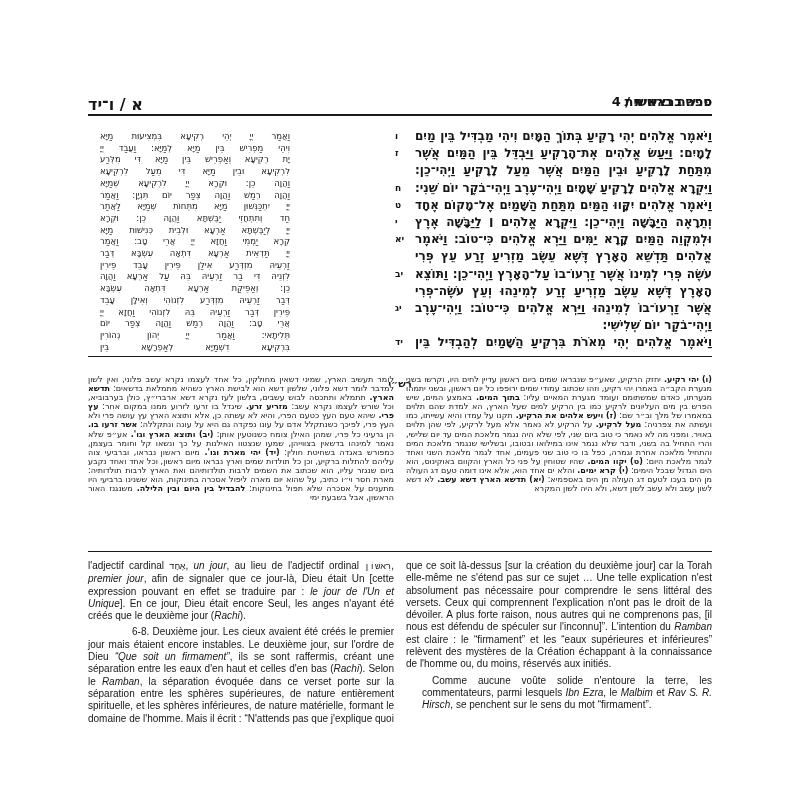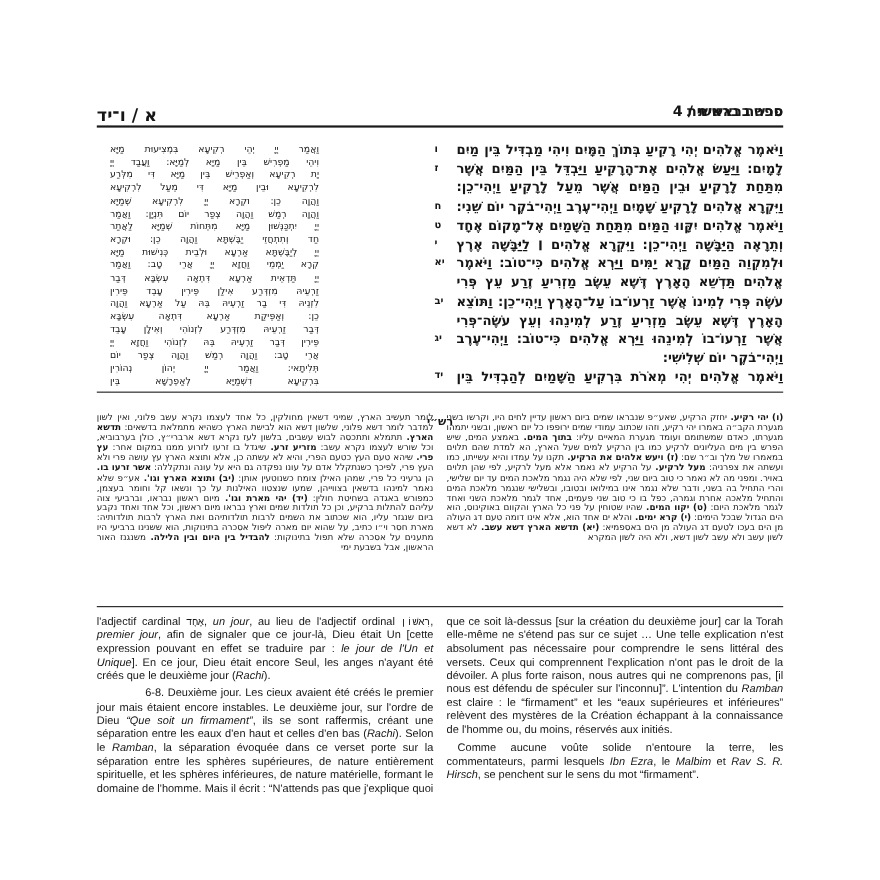--- a/index.html
+++ b/index.html
@@ -29,21 +29,21 @@
   .rashi-label{position:absolute;top:378px;left:88px;width:624px;text-align:center;
                font-size:10px;font-weight:bold;}
   .rashi{position:absolute;top:375px;left:88px;width:624px;display:flex;direction:rtl;gap:12px;}
   .r-col{flex:1;direction:rtl;font-size:8px;line-height:9.1px;text-align:justify;}
   .rlem{font-weight:bold;}
   
   .french{position:absolute;top:560px;left:88px;width:624px;display:flex;gap:12px;
           font-family:"Liberation Sans","DejaVu Sans",sans-serif;font-size:10px;line-height:12.3px;}
   .f-col{flex:1;text-align:justify;}
   .fpara{margin:0 0 4px 0;}
-  .fpara.indent{text-indent:10px;}
+  .fpara.indent{text-indent:10px;margin-left:16px;}
   .it{font-style:italic;}
   .bd{font-weight:normal;margin-left:44px;}
   .he{font-family:Liberation Mono, monospace;font-size:9px;}
 </style>
 </head>
 <body>
 
 <div class="page">
 
   <div class="hdr">

